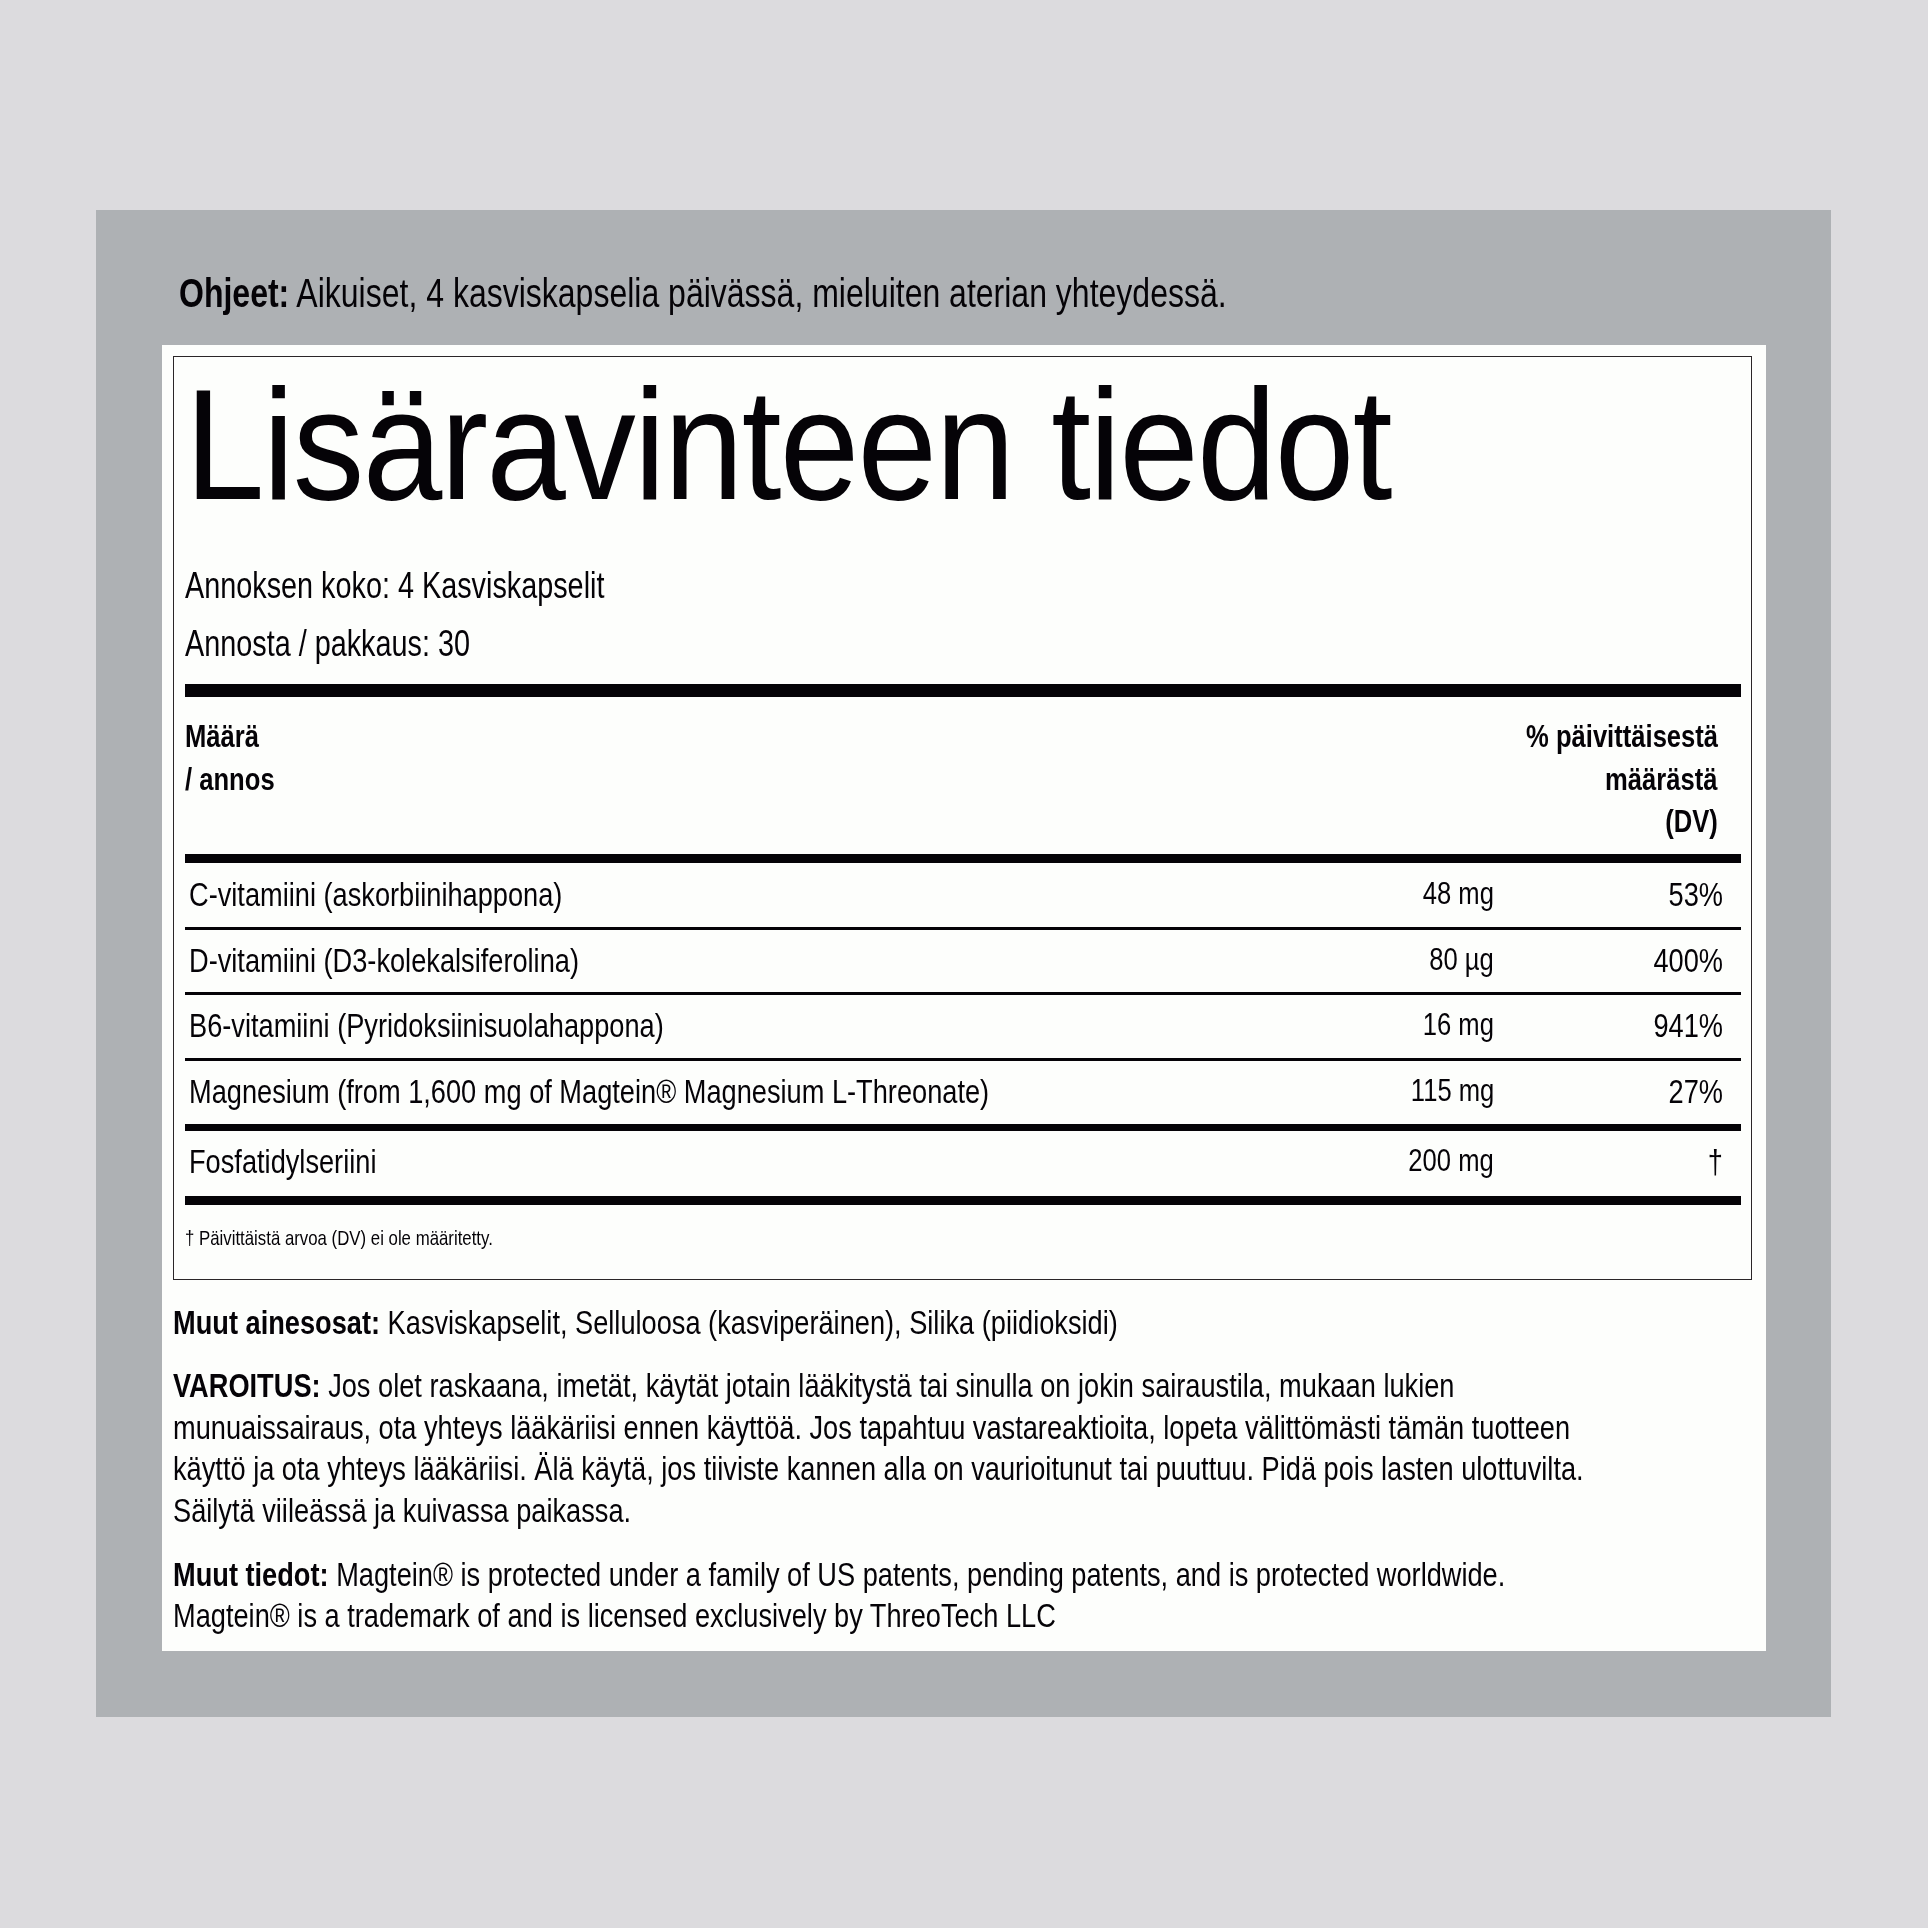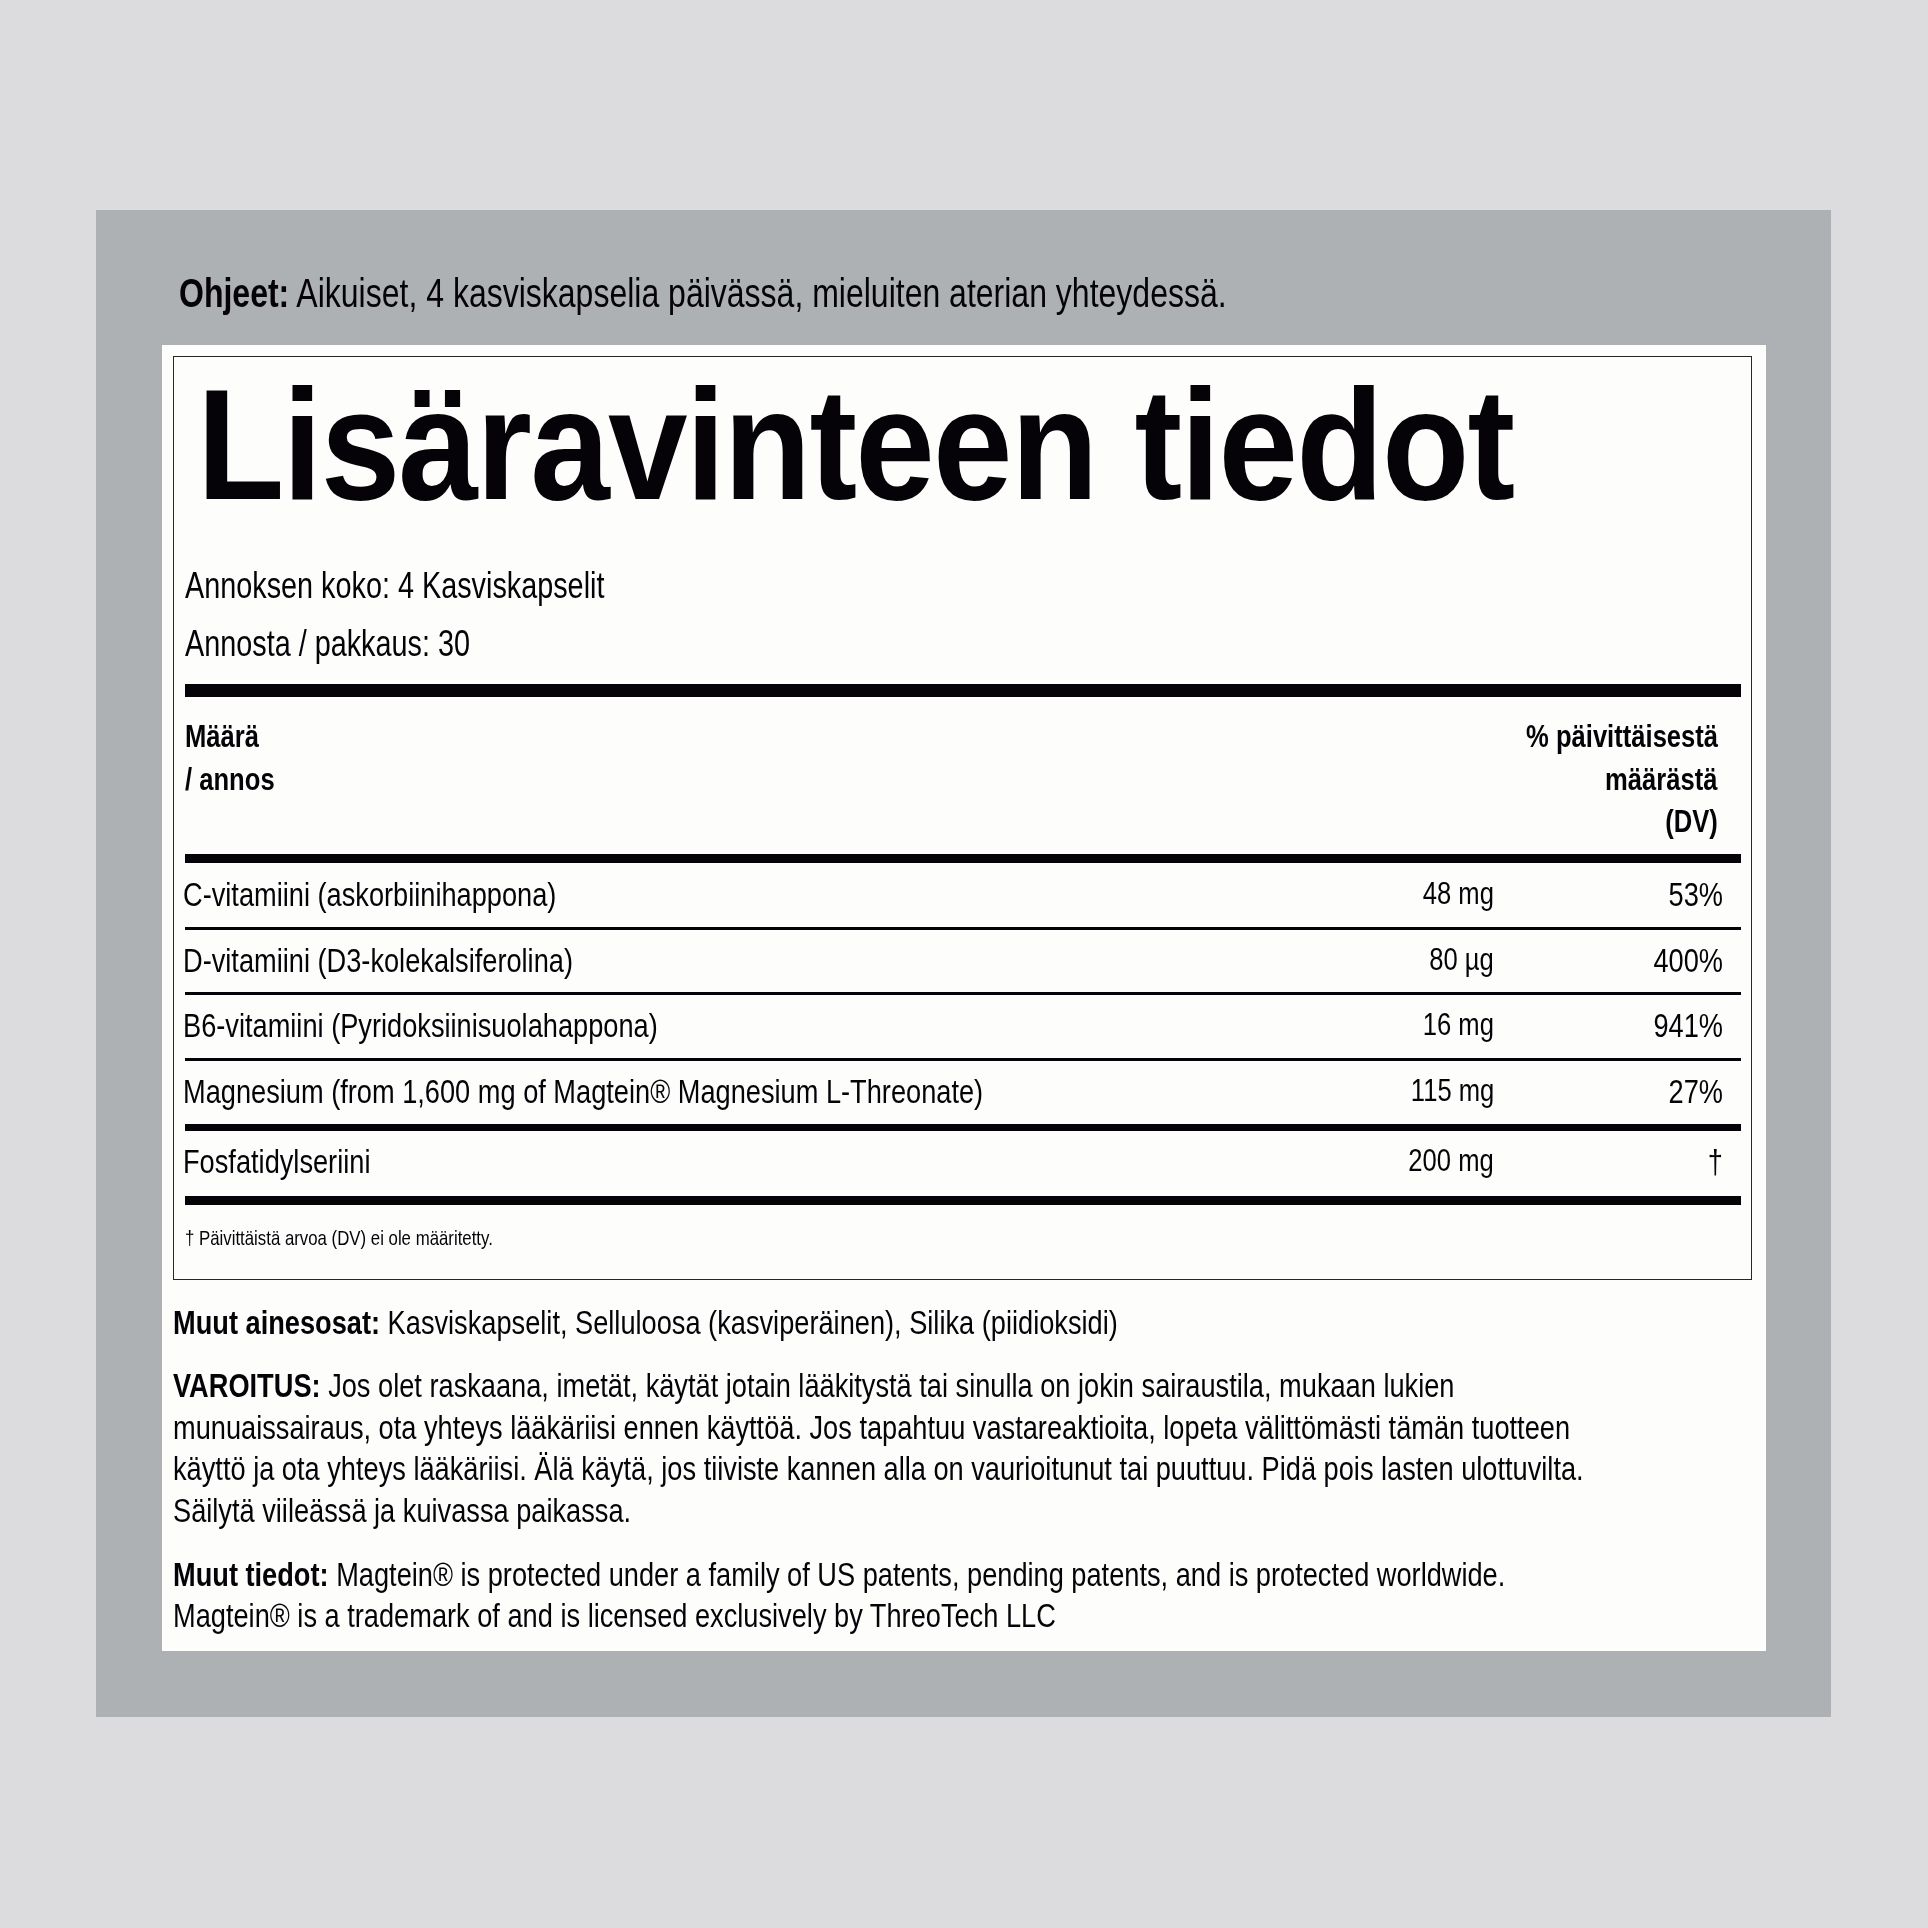--- a/index.html
+++ b/index.html
@@ -22,27 +22,27 @@
     border: 1.9px solid #2a2628; box-sizing: border-box;
   }
   
   .cond { display: inline-block; white-space: nowrap; transform: scaleX(0.80); transform-origin: left center; }
   .cond-r { display: inline-block; white-space: nowrap; transform: scaleX(0.80); transform-origin: right center; }
   .line { position: absolute; white-space: nowrap; line-height: 1; }
   .b { font-weight: bold; }
 
   .directions { left: 179px; top: 273px; font-size: 40px; }
   .title {
-    left: 197px; top: 365px; font-size: 158px; font-weight: bold; letter-spacing: -1.9px;
+    left: 185px; top: 365px; font-size: 158px; font-weight: normal; letter-spacing: -1.9px;
   }
   .title .cond { transform: scaleX(0.905); }
   .serving { left: 185px; font-size: 36px; }
   .bar { position: absolute; left: 185px; width: 1556px; background: #050307; }
   .hdr { font-size: 32px; font-weight: bold; }
-  .row-name { left: 183px; font-size: 34px; }
+  .row-name { left: 189px; font-size: 34px; }
   .row-amt { right: 434px; font-size: 32px; text-align: right; }
   .row-dv { right: 205px; font-size: 34px; text-align: right; }
   .footnote { left: 185px; top: 1227px; font-size: 21px; }
   .para { left: 173px; font-size: 34px; line-height: 41px; }
 </style>
 </head>
 <body>
 
 <div class="panel-gray"></div>
 

